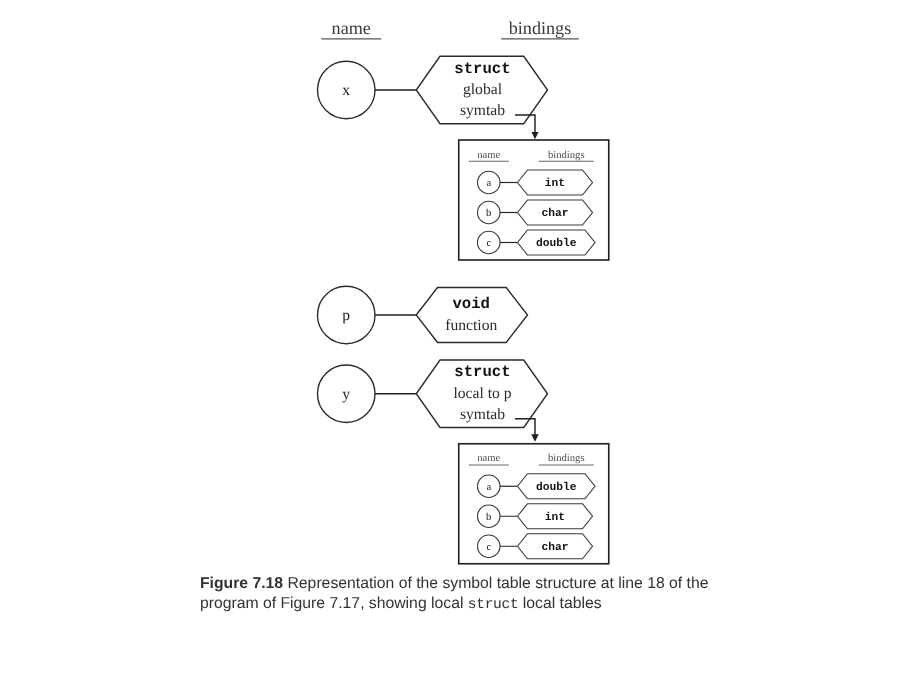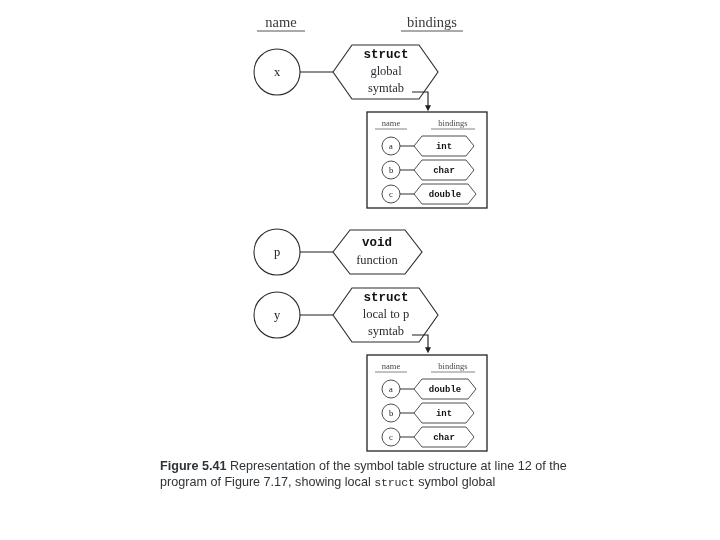--- a/index.html
+++ b/index.html
@@ -287,22 +287,22 @@
           <text class="node-label-sm" x="391" y="440">c</text>
           <line class="conn-sm" x1="400" y1="437" x2="414" y2="437"></line>
           <polygon class="shape-thin" points="414,437 422,427 466,427 474,437 466,447 422,447"></polygon>
           <text class="mono-sm" x="444" y="440">char</text>
         </g>
       </g>
 
     </svg>
 
     <div id="caption">
-      <span class="figlabel">Figure 5.41</span>
-      <span>Representation of the symbol table structure at line 12 of</span>
+      <span class="figlabel">Figure 7.18</span>
+      <span>Representation of the symbol table structure at line 18 of</span>
       <span>the program of Figure 7.17, showing local</span>
       <span class="capmono">struct</span>
-      <span>symbol global</span>
+      <span>local tables</span>
     </div>
   </div>
 
 
 </div>
 
 </body></html>

